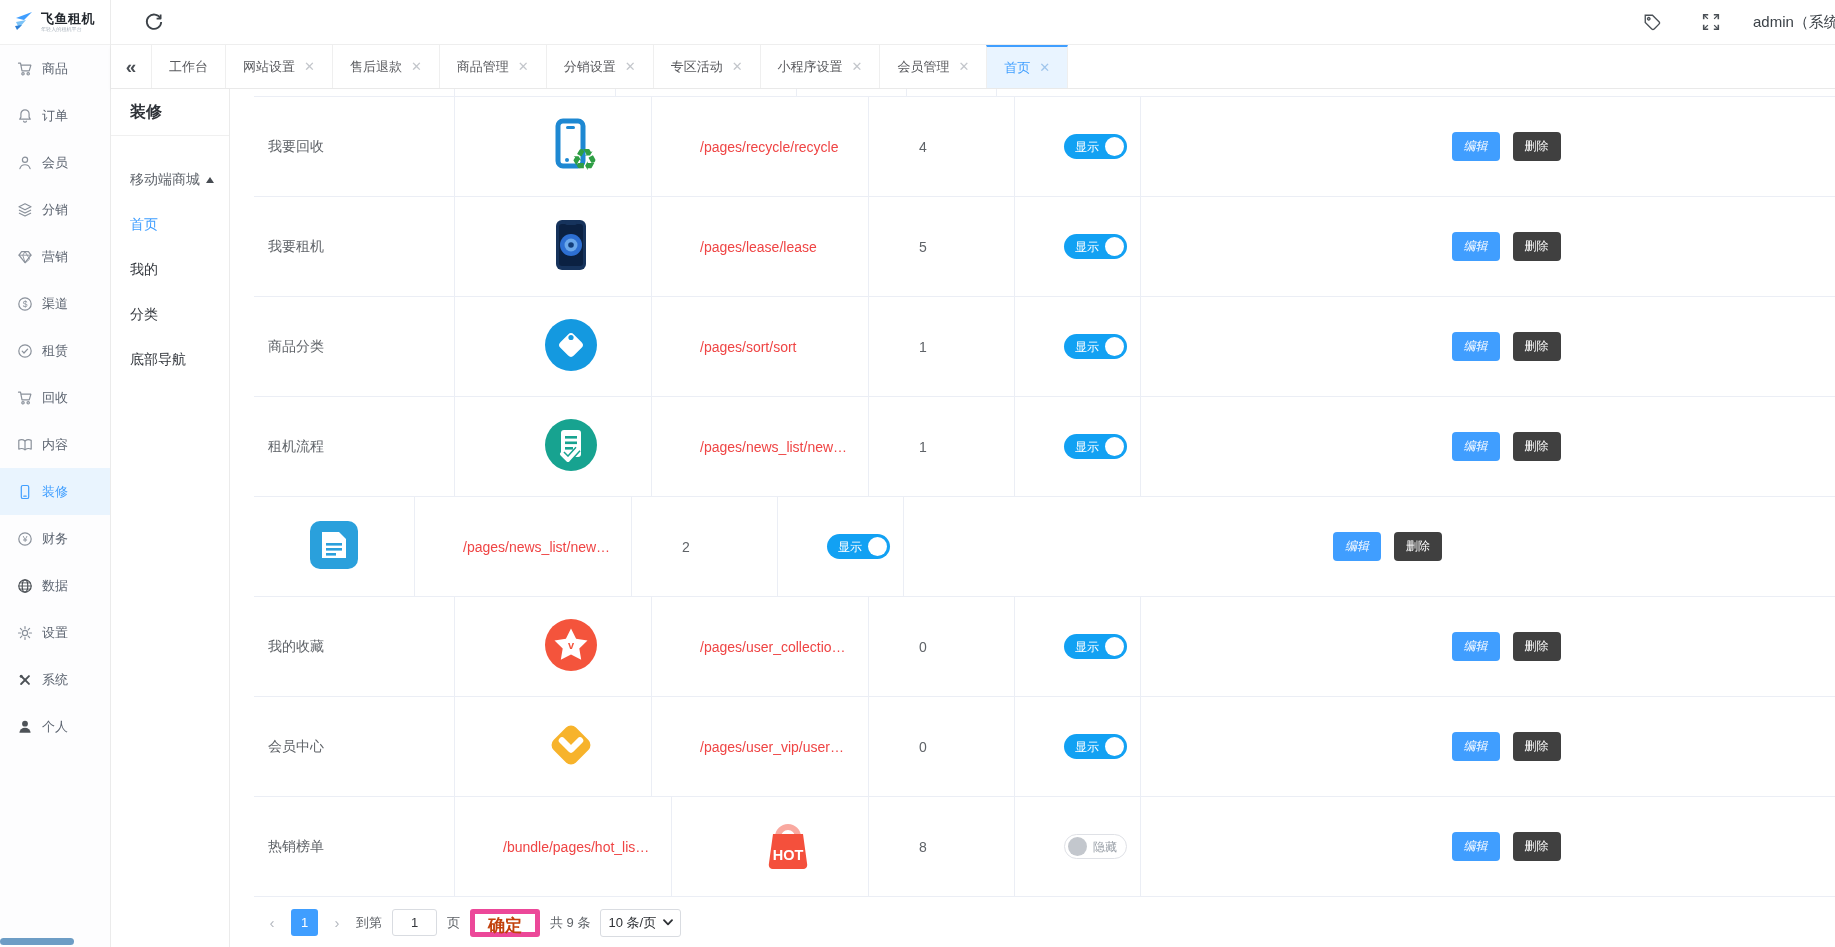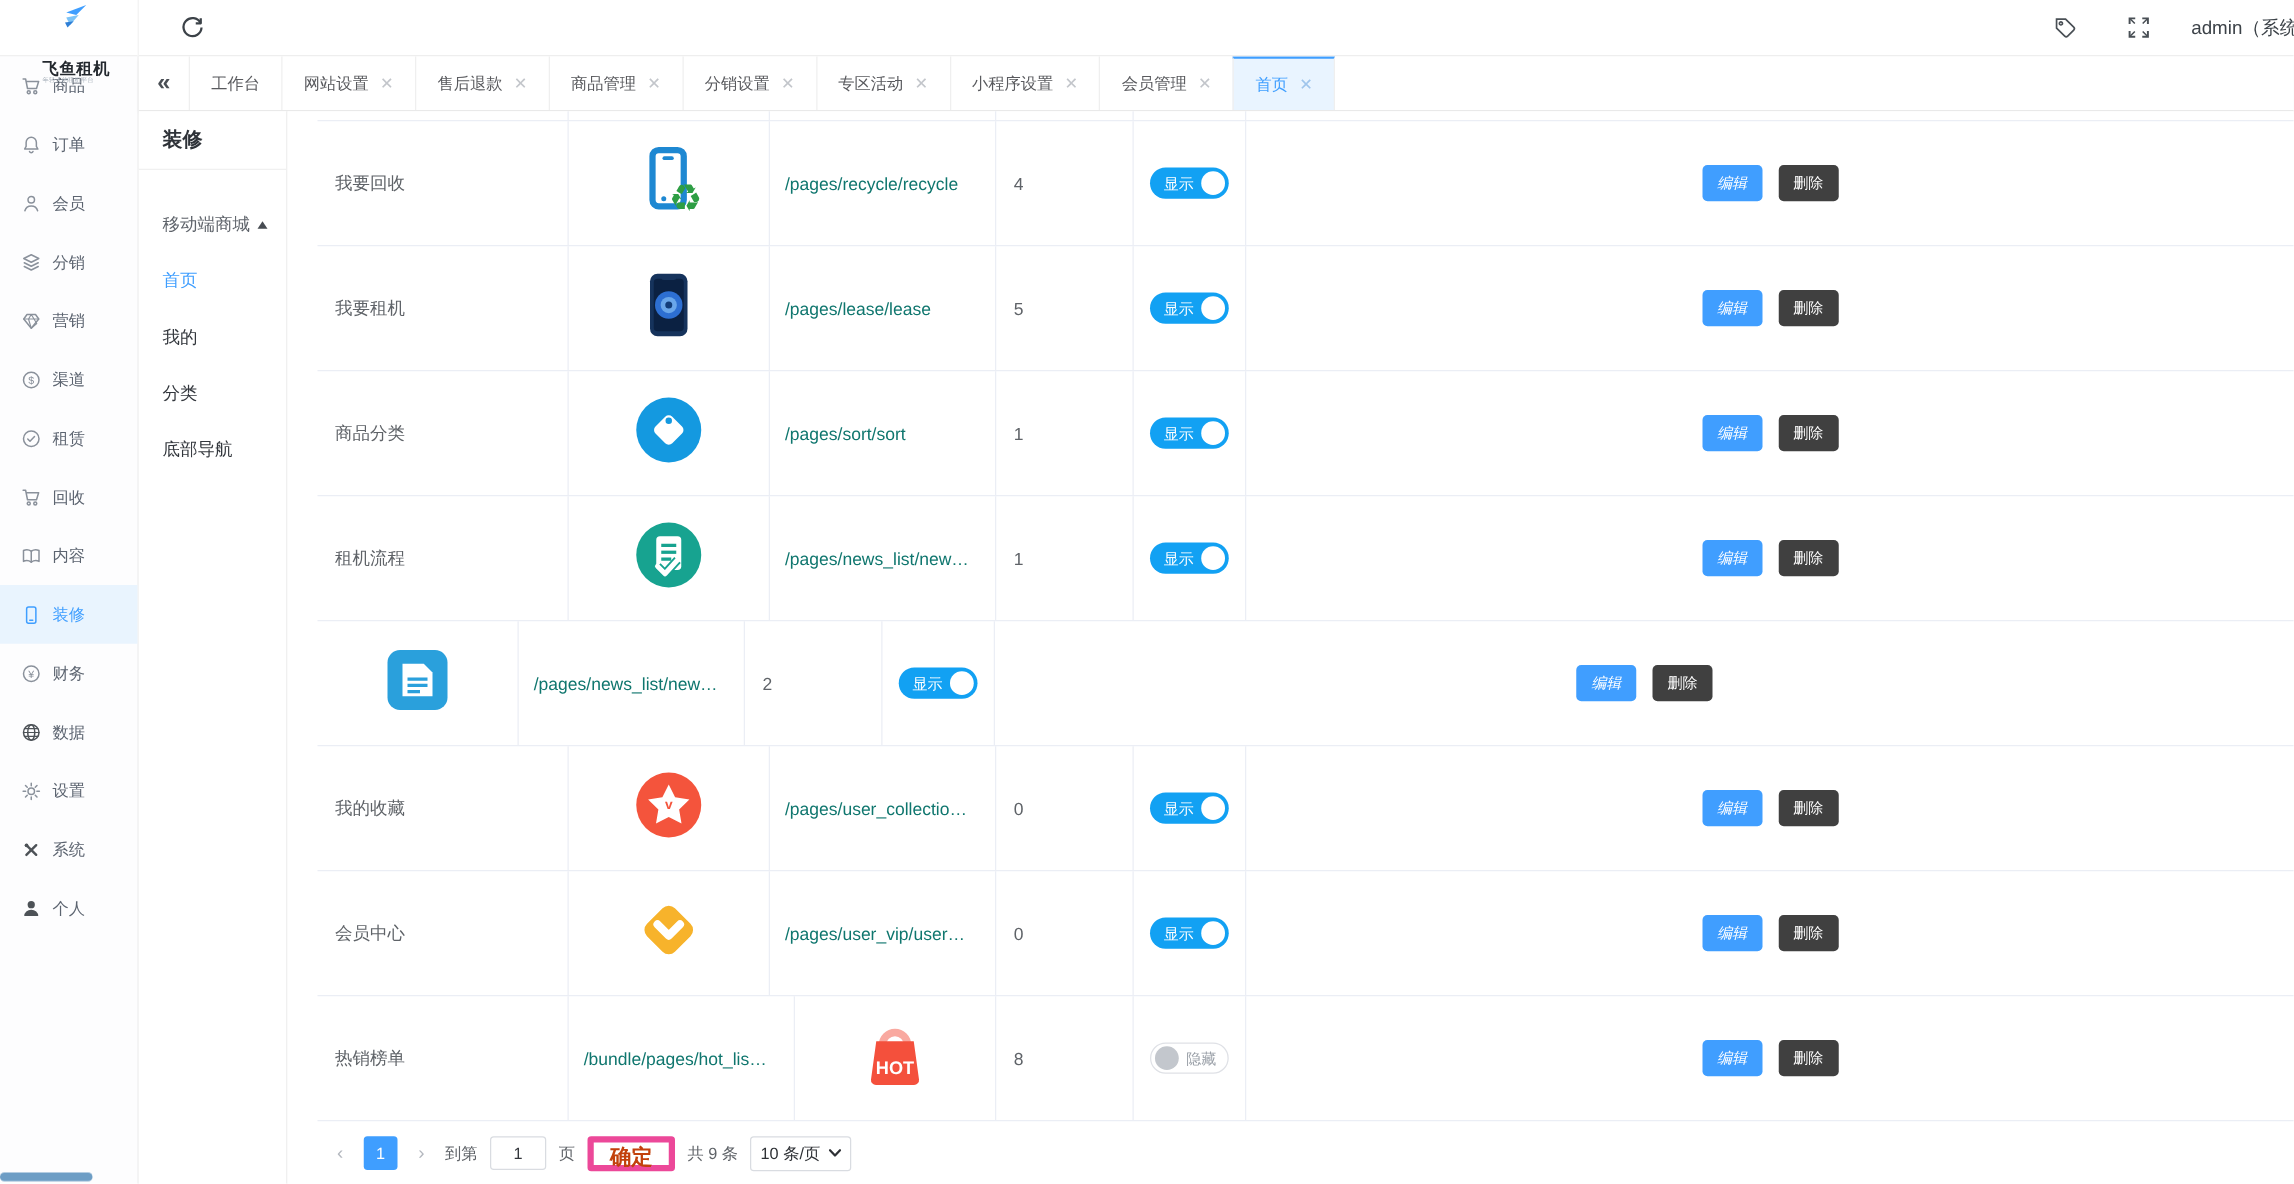--- a/index.html
+++ b/index.html
@@ -2,21 +2,21 @@
 <html><head>
 <meta charset="utf-8">
 <style>
   * { margin:0; padding:0; box-sizing:border-box; }
   html,body { width:1835px; height:947px; overflow:hidden; background:#fff;
     font-family:"Liberation Sans","DejaVu Sans",sans-serif; }
   .app { display:flex; width:1835px; height:947px; }
 
   
   .sidebar { width:111px; flex:none; background:#fdfdfe; border-right:1px solid #ebebeb; }
-  .logo { height:45px; border-bottom:1px solid #f0f0f0; display:flex; align-items:center; padding-left:12px; gap:19px; background:#fff;flex-direction:column; }
+  .logo { height:45px; border-bottom:1px solid #f0f0f0; display:flex; align-items:center; padding-left:12px; gap:5px; background:#fff; }
   .logo-txt { line-height:1.05; }
   .logo-name { font-size:13px; font-weight:bold; color:#23282e; letter-spacing:.5px; }
   .logo-tag { font-size:6px; color:#a9b2bc; transform:scale(.85); transform-origin:left; white-space:nowrap; }
   .snav-item { height:47px; display:flex; align-items:center; padding-left:17px; gap:9px; font-size:13px; color:#5c6470; cursor:pointer; }
   .snav-item .ic { width:16px; height:16px; color:#8a919b; display:flex; }
   .snav-item.dark .ic { color:#4d5257; }
   .snav-item.active { background:#e9f4fe; color:#3f9eff; }
   .snav-item.active .ic { color:#3f9eff; }
 
   
@@ -43,25 +43,25 @@
   .panel-title { height:47px; display:flex; align-items:center; padding-left:19px; font-size:16px; font-weight:bold; color:#2e3238; border-bottom:1px solid #f0f0f0; }
   .group { height:44px; margin-top:22px; display:flex; align-items:center; padding:0 15px 0 19px; font-size:14px; color:#5f646b; justify-content:space-between; cursor:pointer; }
   .caret-up { width:0; height:0; border-left:4px solid transparent; border-right:4px solid transparent; border-bottom:6px solid #474c52; }
   .panel-item { height:45px; display:flex; align-items:center; padding-left:19px; font-size:14px; color:#33373d; cursor:pointer; }
   .panel-item.active { color:#3f9eff; }
 
   
   .work { flex:1; min-width:0; display:flex; flex-direction:column; padding-left:24px; background:#fff; }
   .sliver { height:8px; flex:none; display:flex; border-bottom:1px solid #ebeef5; }
   .sliver div { border-right:1px solid #ebeef5; }
-  .row { height:100px; flex:none; display:flex; border-bottom:1px solid #ebeef5; }
+  .row { height:100px; flex:none; display:flex; border-bottom:1px solid #ebeef5;gap:36px; }
   .cell { border-right:1px solid #ebeef5; display:flex; align-items:center; }
   .c-name  { width:201px; padding-left:14px; font-size:14px; color:#5f6368; }
   .c-icon  { width:161px; justify-content:center; }
-  .c-path  { width:181px; padding-left:12px; font-size:14px; color:#0f766e; }
+  .c-path  { width:181px; padding-left:12px; font-size:14px; color:#ef4444; }
   .c-sort  { width:110px; padding-left:14px; font-size:14px; color:#5f6368; }
   .c-switch{ width:90px; justify-content:center; }
   .c-actions { flex:1; display:flex; align-items:center; justify-content:center; gap:13px; border-right:none; }
 
   .btn { height:29px; padding:0 12px; border:none; border-radius:4px; color:#fff; font-size:12px; cursor:pointer; font-family:inherit; }
   .btn-edit { background:#409eff;font-style:italic; }
   .btn-del  { background:#404040; }
 
   .switch { position:relative; width:63px; height:25px; border-radius:13px; cursor:pointer; flex:none; }
   .switch.on { background:#12a1f3; }

